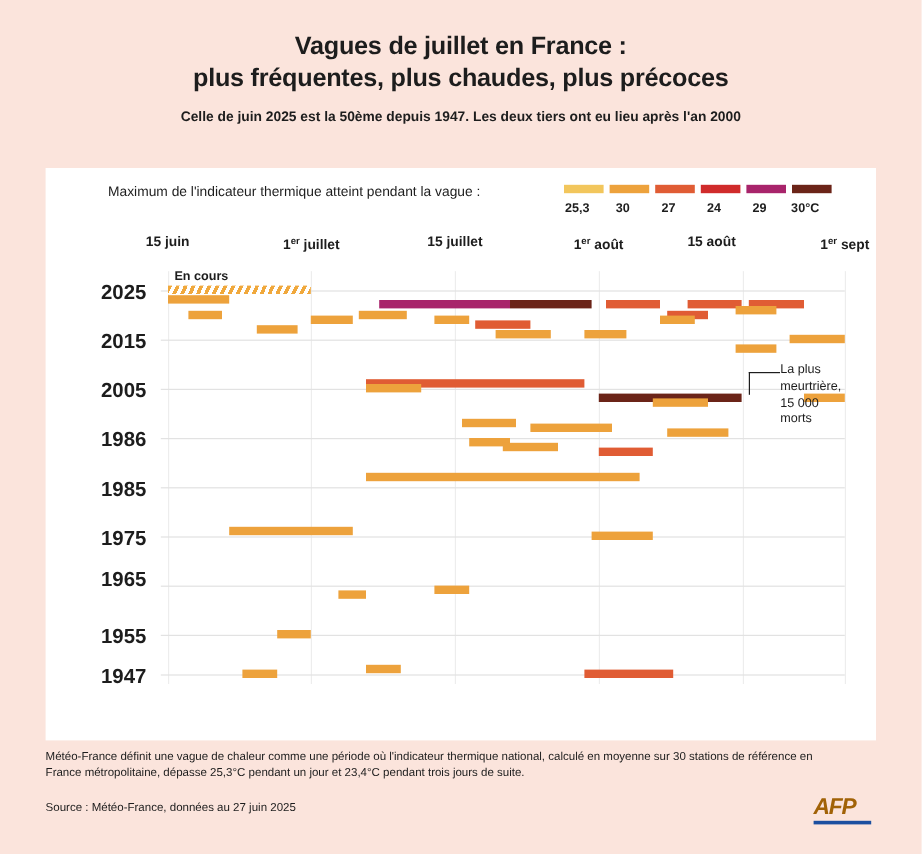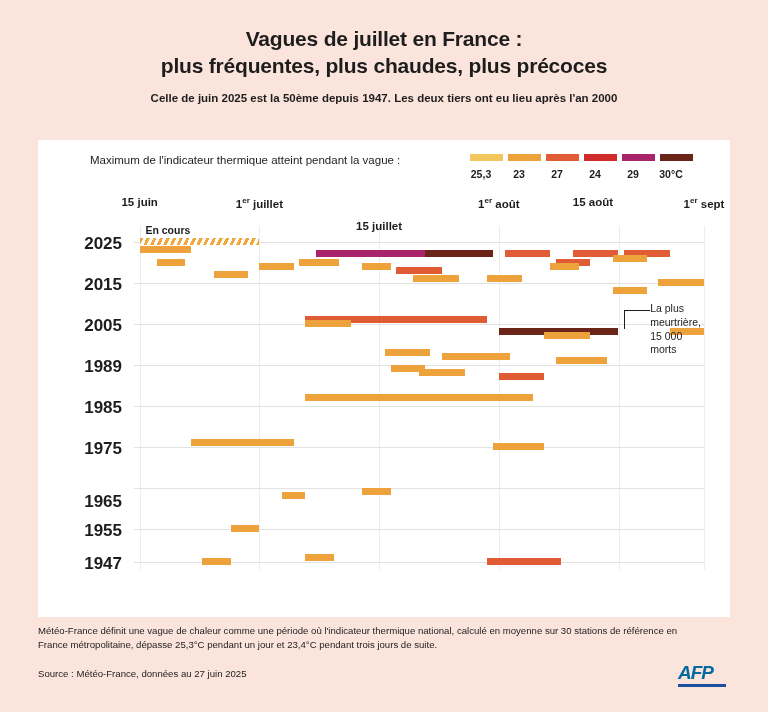--- a/index.html
+++ b/index.html
@@ -101,21 +101,21 @@
     position:absolute;left:38px;top:624px;width:660px;
     font-size:9.6px;line-height:1.45;
   }
   .source{
     position:absolute;left:38px;top:668px;
     font-size:9.6px;
   }
   .afp{
     position:absolute;left:678px;top:662px;
     font-size:19px;font-weight:bold;font-style:italic;
-    color:#0369a1;letter-spacing:-1px;
+    color:#a16207;letter-spacing:-1px;
   }
   .afp-bar{
     position:absolute;left:678px;top:684px;width:48px;height:3px;background:#1c4fa0;
   }
 </style>
 </head>
 <body>
 
 <div class="page">
 
@@ -131,54 +131,54 @@
     <div class="legend-swatches" id="legend-swatches">
         <div class="sw" style="background: rgb(242, 198, 92);"></div>
         <div class="sw" style="background: rgb(237, 162, 60);"></div>
         <div class="sw" style="background: rgb(224, 92, 52);"></div>
         <div class="sw" style="background: rgb(208, 43, 43);"></div>
         <div class="sw" style="background: rgb(168, 36, 107);"></div>
         <div class="sw" style="background: rgb(107, 36, 24);"></div>
       </div>
     <div class="legend-labels" id="legend-labels">
         <span>25,3</span>
-        <span>23</span>
+        <span>30</span>
         <span>27</span>
         <span>24</span>
         <span>29</span>
         <span>30°C</span>
       </div>
 
     <div class="plot" id="plot">
         <div class="vline" style="left: 5.7px;"></div>
         <div class="xlabel" style="left: 5.7px; top: -30px;">15 juin</div>
         <div class="vline" style="left: 125.4px;"></div>
         <div class="xlabel" style="left: 125.4px; top: -30px;">1<sup style="font-size:8px">er</sup> juillet</div>
         <div class="vline" style="left: 245.1px;"></div>
-        <div class="xlabel" style="left: 245.1px; top: -30px; margin-top: 24px;">15 juillet</div>
+        <div class="xlabel" style="left: 245.1px; top: -30px;">15 juillet</div>
         <div class="vline" style="left: 364.8px;"></div>
         <div class="xlabel" style="left: 364.8px; top: -30px;">1<sup style="font-size:8px">er</sup> août</div>
         <div class="vline" style="left: 484.5px;"></div>
         <div class="xlabel" style="left: 459px; top: -30px;">15 août</div>
         <div class="vline" style="left: 570px;"></div>
         <div class="xlabel" style="left: 570px; top: -30px;">1<sup style="font-size:8px">er</sup> sept</div>
         <div class="gridline" style="top: 15.6013px;"></div>
         <div class="ylabel" style="left: -58px; top: 7.60127px; right: auto;">2025</div>
         <div class="gridline" style="top: 56.6139px;"></div>
         <div class="ylabel" style="left: -58px; top: 48.6139px; right: auto;">2015</div>
         <div class="gridline" style="top: 97.6266px;"></div>
         <div class="ylabel" style="left: -58px; top: 89.6266px; right: auto;">2005</div>
         <div class="gridline" style="top: 138.639px;"></div>
-        <div class="ylabel" style="left: -58px; top: 130.639px; right: auto;">1989</div>
+        <div class="ylabel" style="left: -58px; top: 130.639px; right: auto;">1986</div>
         <div class="gridline" style="top: 179.652px;"></div>
         <div class="ylabel" style="left: -58px; top: 171.652px; right: auto;">1985</div>
         <div class="gridline" style="top: 220.665px;"></div>
         <div class="ylabel" style="left: -58px; top: 212.665px; right: auto;">1975</div>
         <div class="gridline" style="top: 261.677px;"></div>
-        <div class="ylabel" style="left: -58px; top: 266px; right: auto; text-align: right;">1965</div>
+        <div class="ylabel" style="left: -58px; top: 247px; right: auto; text-align: right;">1965</div>
         <div class="gridline" style="top: 302.69px;"></div>
         <div class="ylabel" style="left: -58px; top: 294.69px; right: auto;">1955</div>
         <div class="gridline" style="top: 335.5px;"></div>
         <div class="ylabel" style="left: -58px; top: 327.5px; right: auto;">1947</div>
         <div class="bar-ongoing" title="2025 — 25.3°C" style="left: 5.7px; width: 119.7px; top: 12.1013px;"></div>
         <div class="bar" title="2023 — 26°C" style="left: 5.7px; width: 51.3px; top: 20.3038px; background: rgb(237, 162, 60);"></div>
         <div class="bar" title="2022 — 29°C" style="left: 182.4px; width: 108.3px; top: 24.4051px; background: rgb(168, 36, 107);"></div>
         <div class="bar" title="2022 — 30°C" style="left: 290.7px; width: 68.4px; top: 24.4051px; background: rgb(107, 36, 24);"></div>
         <div class="bar" title="2022 — 27°C" style="left: 370.5px; width: 45.6px; top: 24.4051px; background: rgb(224, 92, 52);"></div>
         <div class="bar" title="2022 — 27°C" style="left: 438.9px; width: 45.6px; top: 24.4051px; background: rgb(224, 92, 52);"></div>

